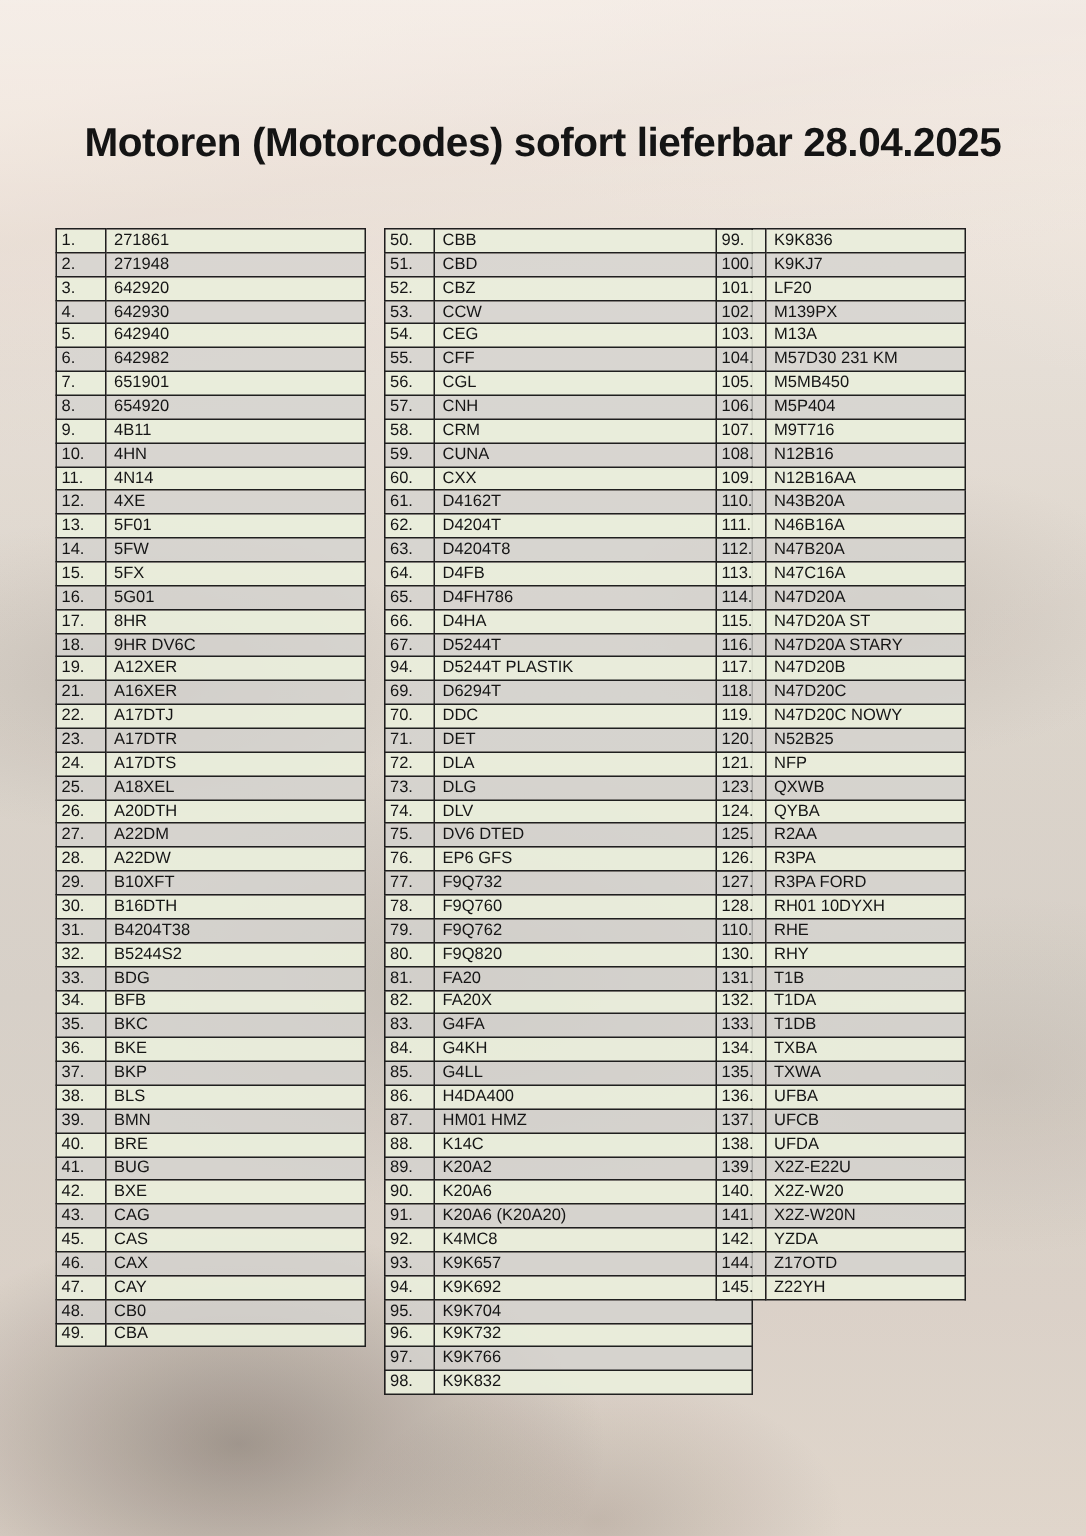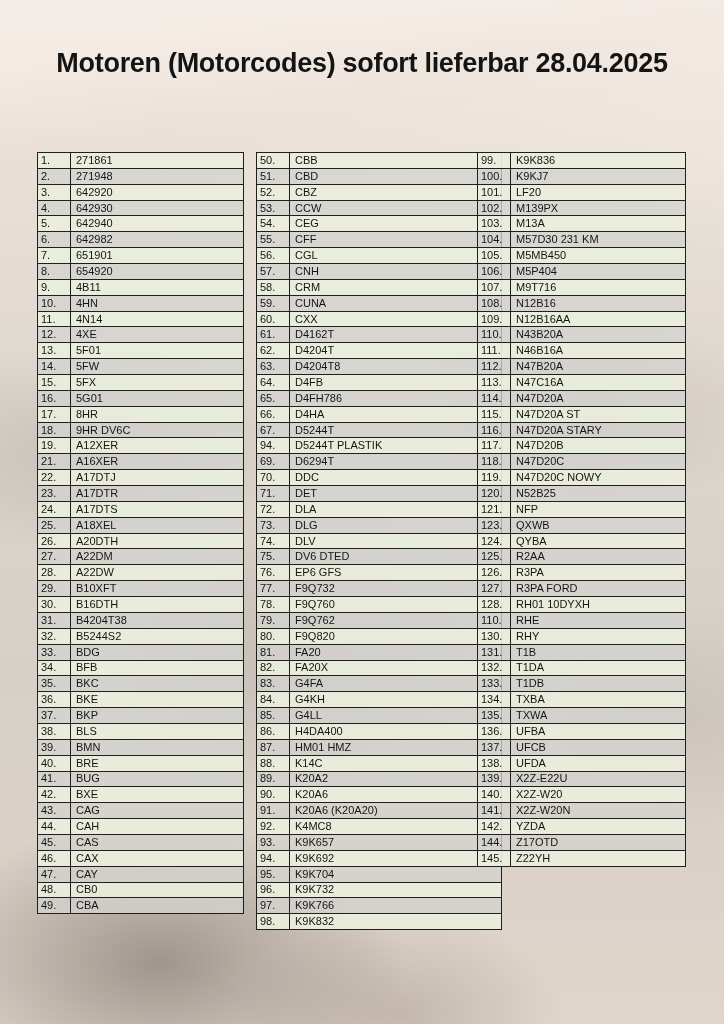--- a/index.html
+++ b/index.html
@@ -17,36 +17,36 @@
       linear-gradient(168deg, rgba(238,222,210,0.55) 6%, rgba(222,202,190,0.35) 14%, transparent 26%),
       linear-gradient(200deg, rgba(240,228,218,0.5) 4%, transparent 20%),
       linear-gradient(180deg, #efe7df 0%, #eadfd4 10%, #e0d7cd 24%, #d8d0c6 45%, #d3ccc3 65%, #d8cec4 85%, #ded3c8 100%);
   }
   .sheen {
     position: absolute; inset: 0; pointer-events: none;
     background: linear-gradient(180deg, rgba(255,255,255,0.40) 0%, rgba(255,255,255,0.22) 15%, rgba(255,255,255,0.10) 40%, rgba(255,255,255,0.06) 100%);
   }
   .title {
     position: absolute;
-    top: 48px; left: 0; width: 100%;
+    top: 80px; left: 0; width: 100%;
     text-align: center;
     font-size: 27px;
     font-weight: bold;
     color: #141414;
     letter-spacing: -0.3px;
   }
   .col-table {
     position: absolute;
     top: 152px;
     border-collapse: collapse;
     table-layout: fixed;
   }
   .col-table.t1 { left: 37px;  width: 207px; }
   .col-table.t2 { left: 256px; width: 246px; }
-  .col-table.t3 { left: 477px; width: 209px; }
+  .col-table.t3 { left: 477px; width: 167px; }
   .col-table td {
     border: 1px solid #1f1f1f;
     height: 15.87px;
     font-size: 11px;
     font-weight: 500;
     color: #151515;
     white-space: nowrap;
     overflow: hidden;
     vertical-align: middle;
     line-height: 1;
@@ -227,24 +227,20 @@
       </tr>
       <tr>
         <td class="num">42.</td>
         <td class="code">BXE</td>
       </tr>
       <tr>
         <td class="num">43.</td>
         <td class="code">CAG</td>
       </tr>
       <tr>
-        <td class="num">44.</td>
-        <td class="code">CAH</td>
-      </tr>
-      <tr>
         <td class="num">45.</td>
         <td class="code">CAS</td>
       </tr>
       <tr>
         <td class="num">46.</td>
         <td class="code">CAX</td>
       </tr>
       <tr>
         <td class="num">47.</td>
         <td class="code">CAY</td>

